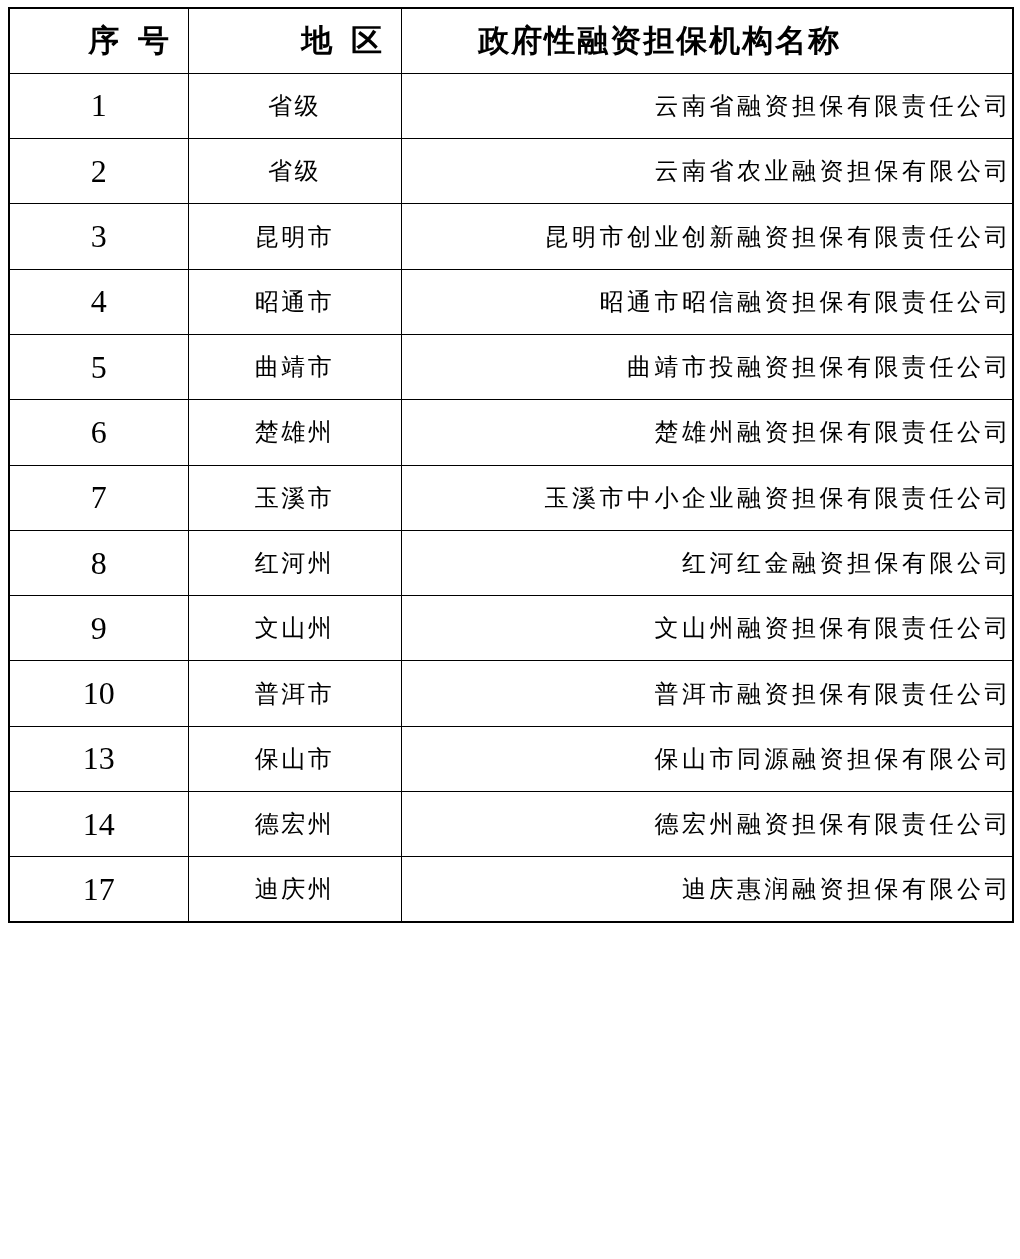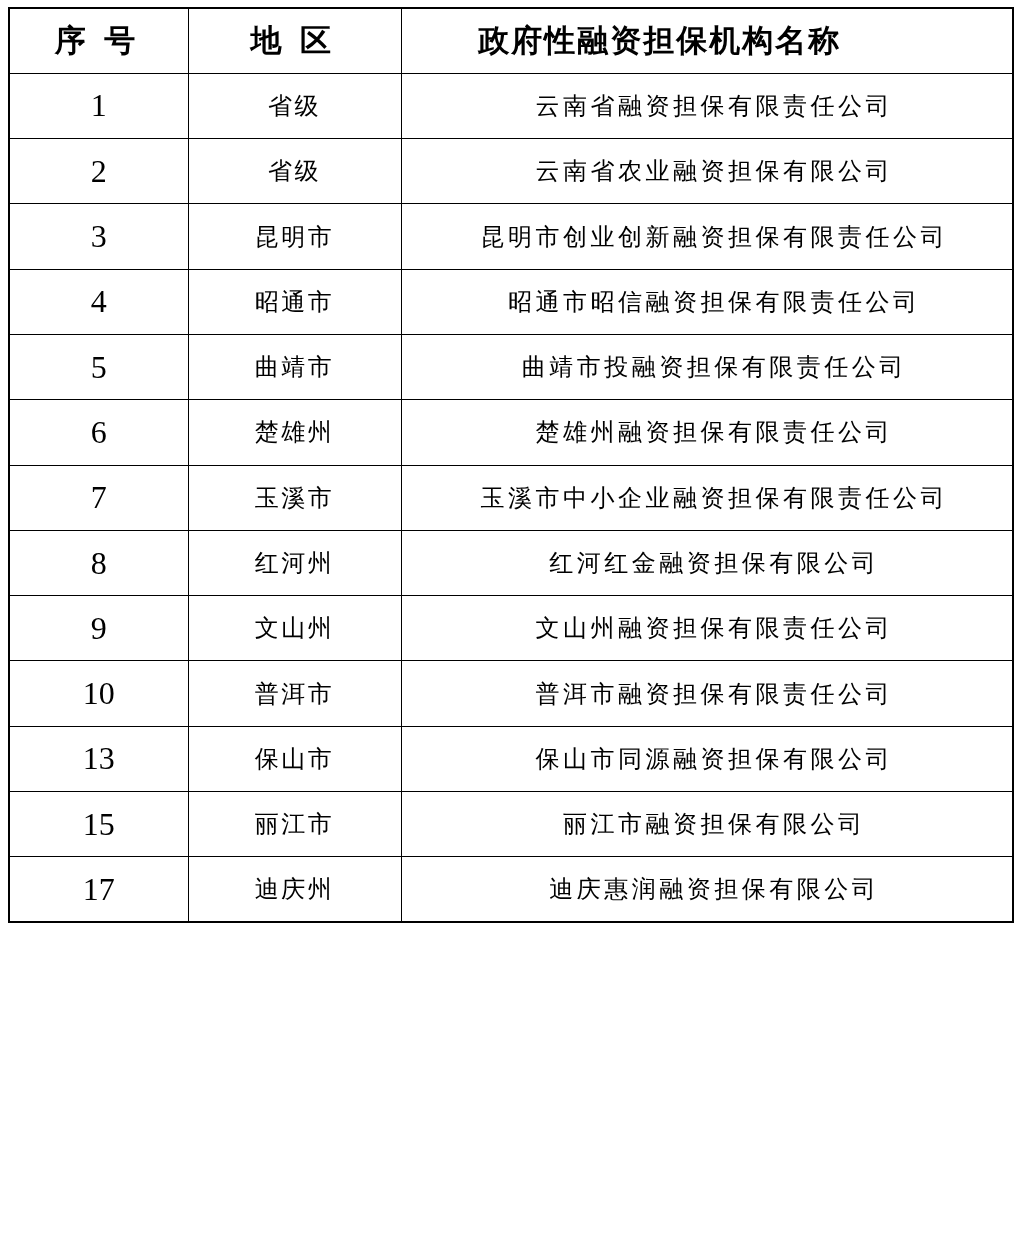--- a/index.html
+++ b/index.html
@@ -32,41 +32,42 @@
   }
   th {
     font-family: "Liberation Sans", "DejaVu Sans", sans-serif;
     font-weight: 700;
     font-size: 31px;
     text-align: center;
   }
   th.h-no, th.h-region {
     letter-spacing: 0.6em;
     padding-left: 11px; 
+    text-align: right;
   }
   th.h-name {
     letter-spacing: 2px;
     padding-right: 94px; 
   }
   td {
     font-family: "Liberation Serif", "DejaVu Serif", serif;
     font-size: 24px;
     letter-spacing: 3.5px;
   }
   td.c-no {
     text-align: center;
     font-size: 32px;
     letter-spacing: 0;
   }
   td.c-region {
     text-align: center;
     letter-spacing: 2.5px;
   }
   td.c-name {
-    text-align: center;
+    text-align: right;
     padding-left: 15px;
   }
 </style>
 </head>
 <body>
 
 <table>
   <colgroup>
     <col class="c1">
     <col class="c2">
@@ -141,26 +142,26 @@
   </tr>
 
 
 
   <tr>
     <td class="c-no">13</td>
     <td class="c-region">保山市</td>
     <td class="c-name">保山市同源融资担保有限公司</td>
   </tr>
 
+  <tr>
+    <td class="c-no">14</td>
+    <td class="c-region">德宏州</td>
+    <td class="c-name">德宏州融资担保有限责任公司</td>
+  </tr>
 
-  <tr>
-    <td class="c-no">15</td>
-    <td class="c-region">丽江市</td>
-    <td class="c-name">丽江市融资担保有限公司</td>
-  </tr>
 
 
   <tr>
     <td class="c-no">17</td>
     <td class="c-region">迪庆州</td>
     <td class="c-name">迪庆惠润融资担保有限公司</td>
   </tr>
 
 </tbody>
 </table>

